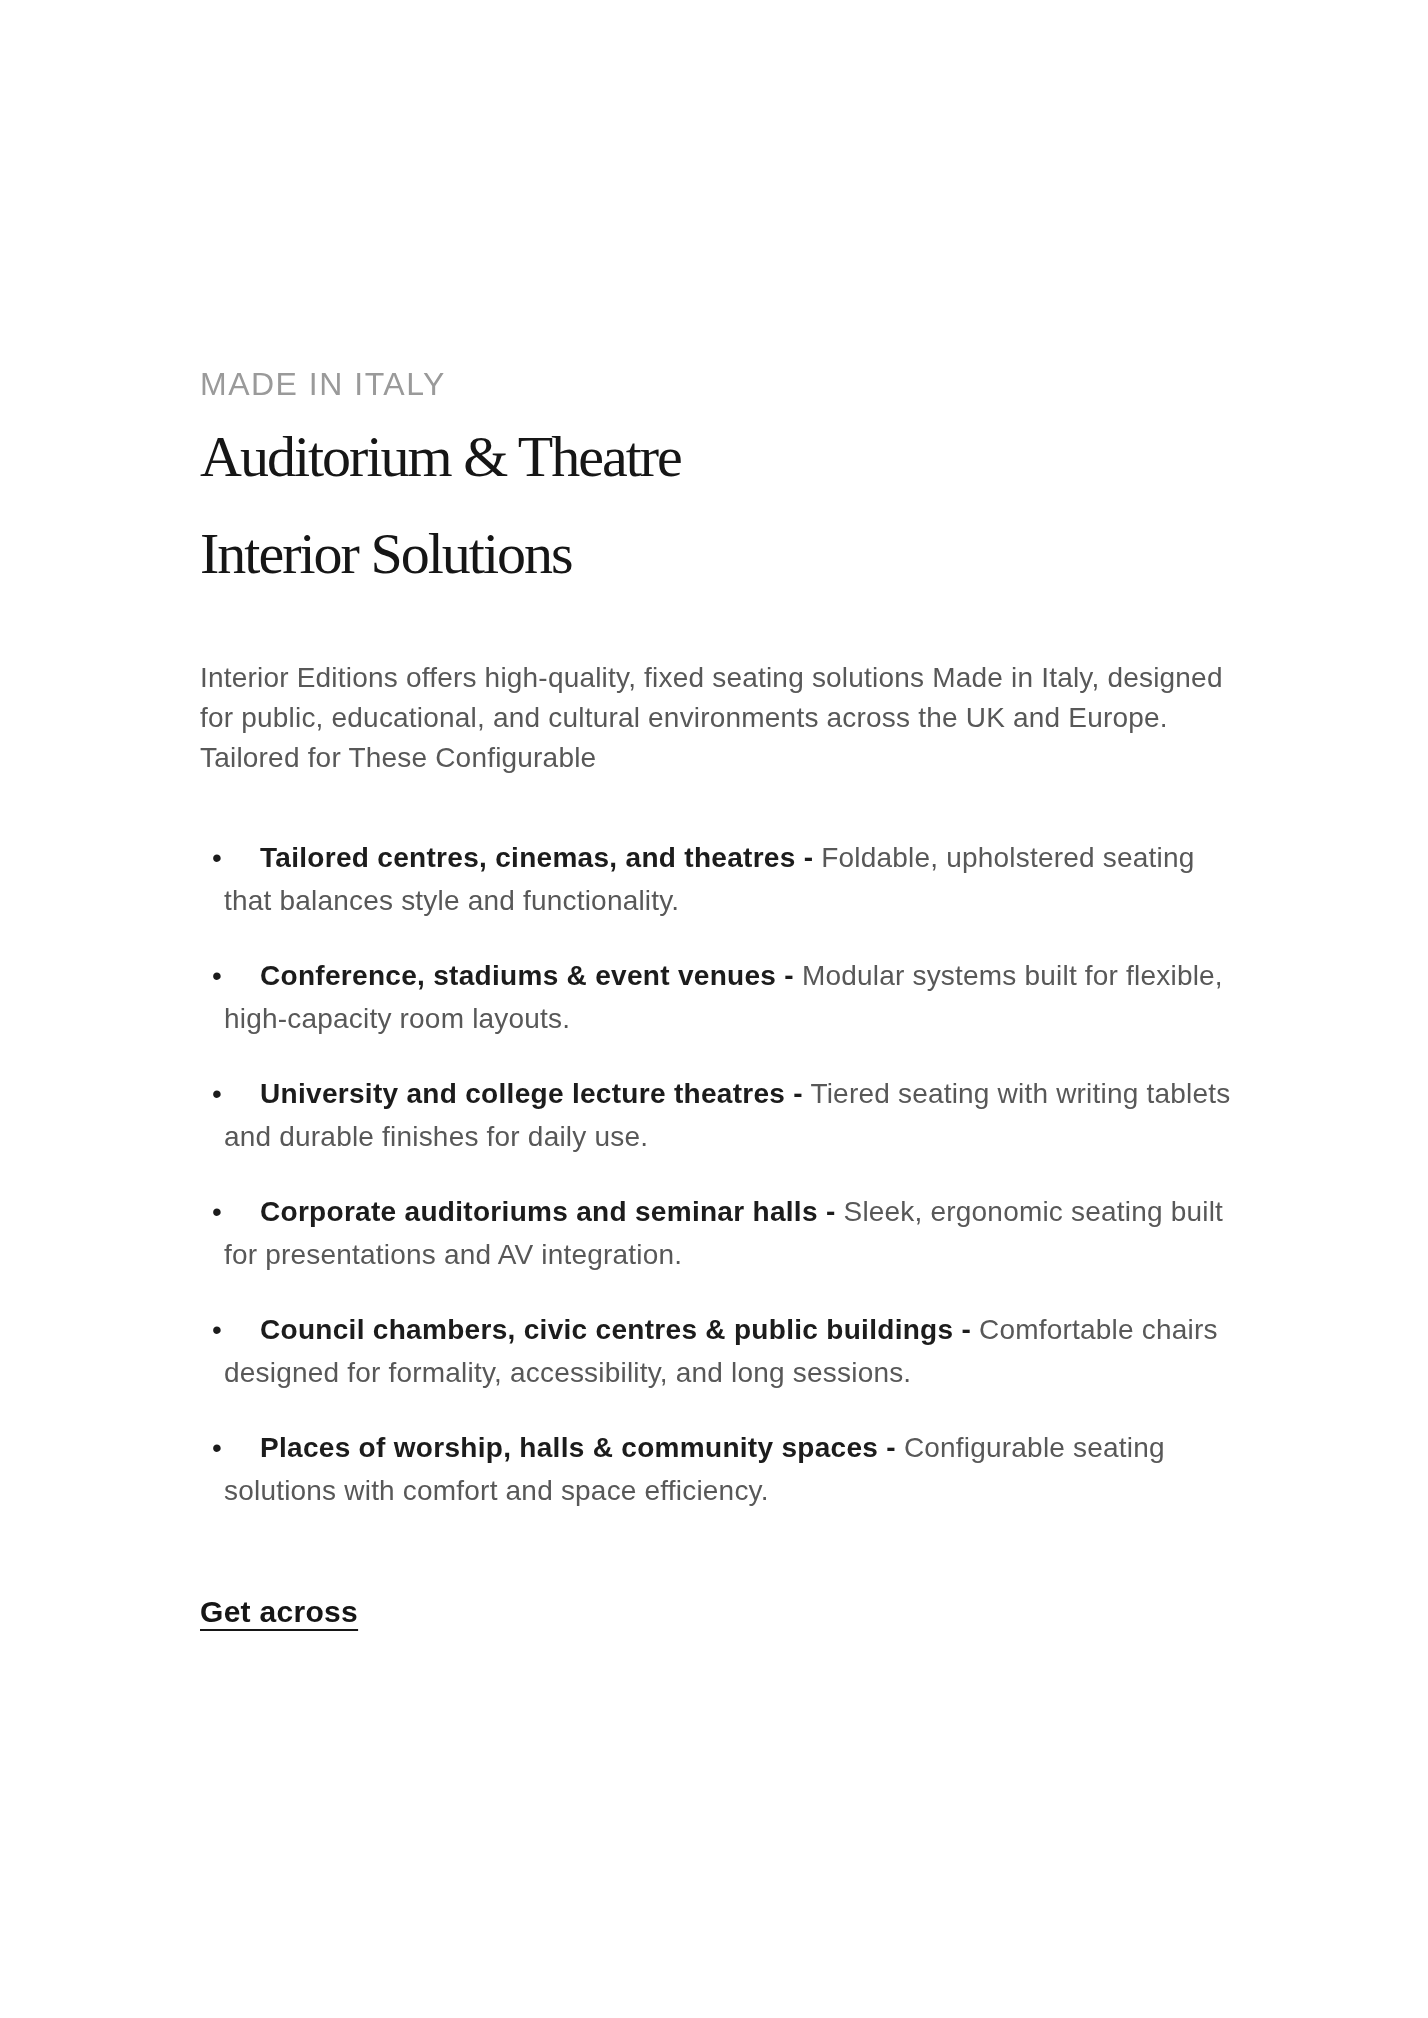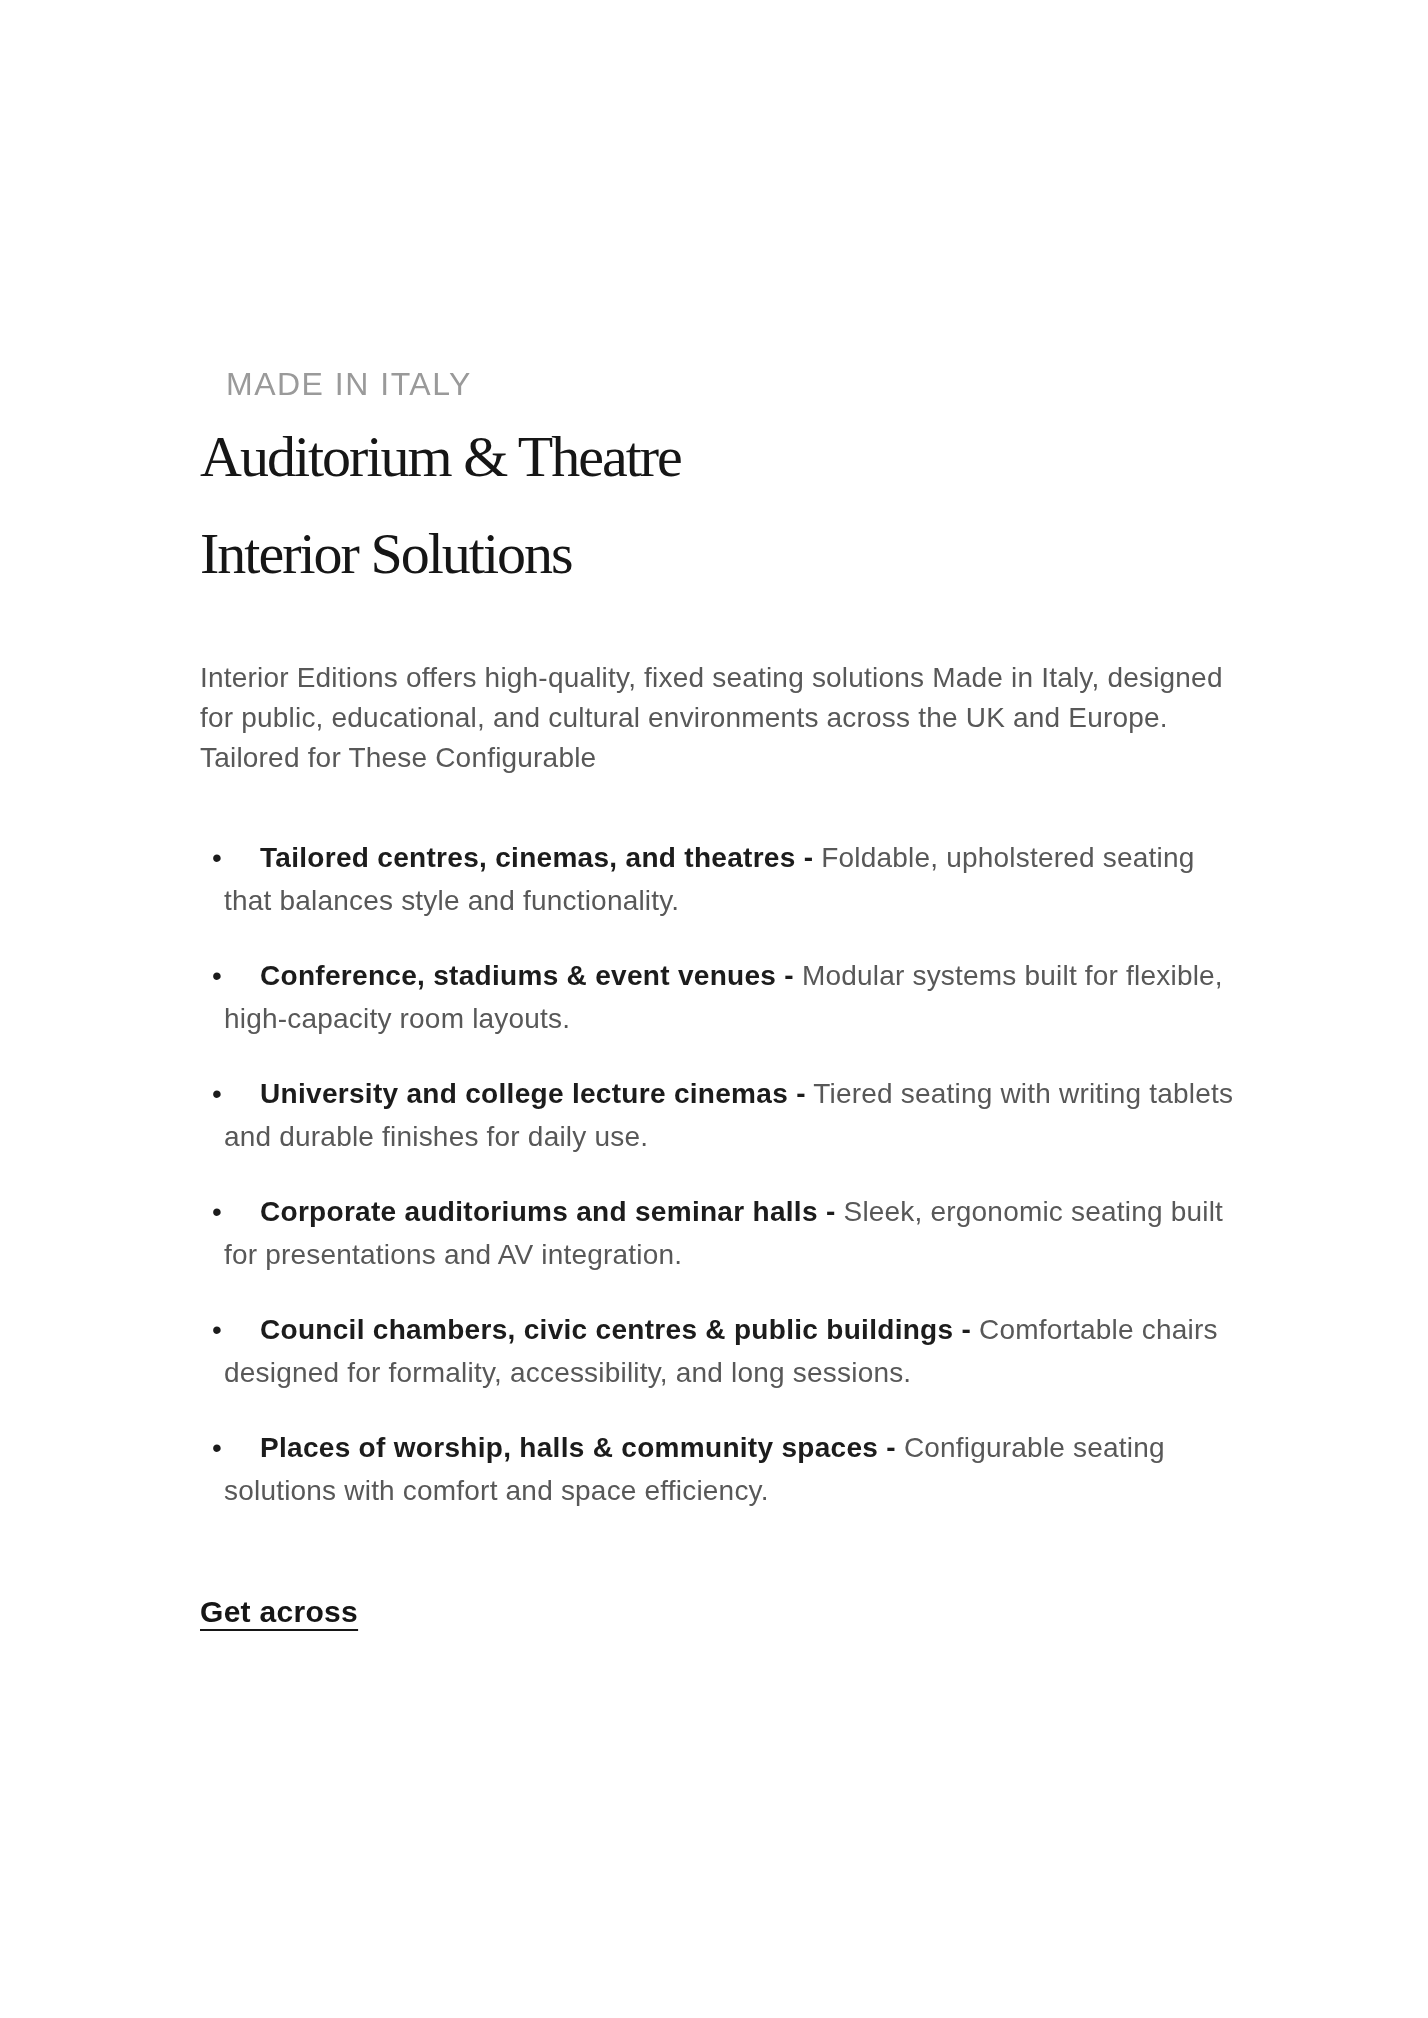--- a/index.html
+++ b/index.html
@@ -21,21 +21,20 @@
     left: 200px;
     top: 362px;
     width: 1040px;
   }
   .eyebrow {
     font-size: 32px;
     line-height: 44px;
     letter-spacing: 1.5px;
     font-weight: 300;
     color: #9a9a9a;
-    margin-left: 26px;
   }
   .title {
     margin-top: 2px;
     font-family: "Liberation Serif", serif;
     font-weight: 400;
     font-size: 58px;
     line-height: 97px;
     letter-spacing: -2px;
     color: #161616;
   }
@@ -110,21 +109,21 @@
         <p class="li-text"><strong>Tailored centres, cinemas, and theatres -</strong> <span>Foldable, upholstered seating that balances style and functionality.</span></p>
       </li>
 
       <li>
         <span class="dot">•</span>
         <p class="li-text"><strong>Conference, stadiums &amp; event venues -</strong> <span>Modular systems built for flexible, high-capacity room layouts.</span></p>
       </li>
 
       <li>
         <span class="dot">•</span>
-        <p class="li-text"><strong>University and college lecture cinemas -</strong> <span>Tiered seating with writing tablets and durable finishes for daily use.</span></p>
+        <p class="li-text"><strong>University and college lecture theatres -</strong> <span>Tiered seating with writing tablets and durable finishes for daily use.</span></p>
       </li>
 
       <li>
         <span class="dot">•</span>
         <p class="li-text"><strong>Corporate auditoriums and seminar halls -</strong> <span>Sleek, ergonomic seating built for presentations and AV integration.</span></p>
       </li>
 
       <li>
         <span class="dot">•</span>
         <p class="li-text"><strong>Council chambers, civic centres &amp; public buildings -</strong> <span>Comfortable chairs designed for formality, accessibility, and long sessions.</span></p>

